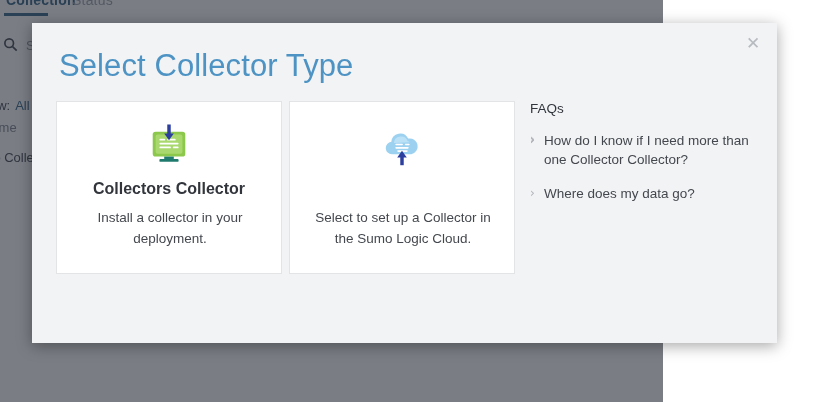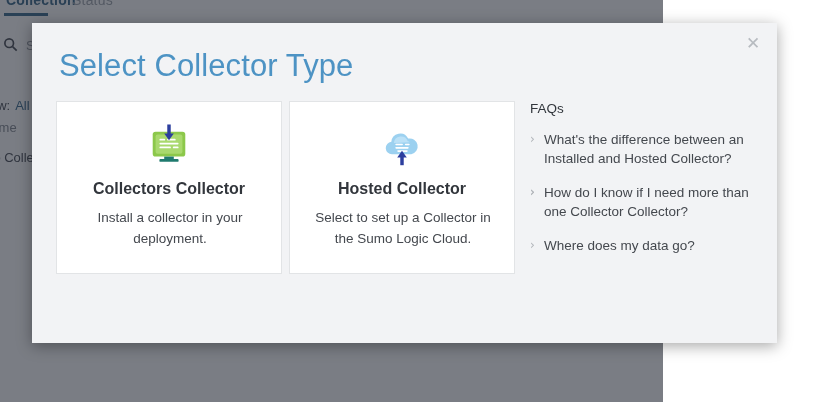--- a/index.html
+++ b/index.html
@@ -301,30 +301,28 @@
 
             <rect x="17" y="20.6" width="8" height="1.7" rx=".85" fill="#ffffff"></rect>
             <rect x="27" y="20.6" width="5" height="1.7" rx=".85" fill="#ffffff"></rect>
             <rect x="17" y="24" width="14" height="1.7" rx=".85" fill="#ffffff"></rect>
             <rect x="19" y="27.4" width="11" height="1.7" rx=".85" fill="#ffffff"></rect>
 
             <rect x="22.2" y="33" width="3.6" height="10" fill="#2c3e9e"></rect>
             <polygon points="19,35 29,35 24,28" fill="#2c3e9e"></polygon>
           </svg>
         </div>
-        <div class="card-title">Hosted Collector</div>
         <div class="card-desc">Select to set up a Collector in the Sumo Logic Cloud.</div>
       </div>
 
       <div id="faqs">
         <div id="faqs-heading">FAQs</div>
 
         <div class="faq-item">
           <span class="faq-chevron">›</span>
-          <span>What's the difference between an Installed and Hosted Collector?</span>
         </div>
 
         <div class="faq-item">
           <span class="faq-chevron">›</span>
         </div>
 
         <div class="faq-item">
           <span class="faq-chevron">›</span>
           <span>How do I know if I need more than one Collector Collector?</span>
         </div>

